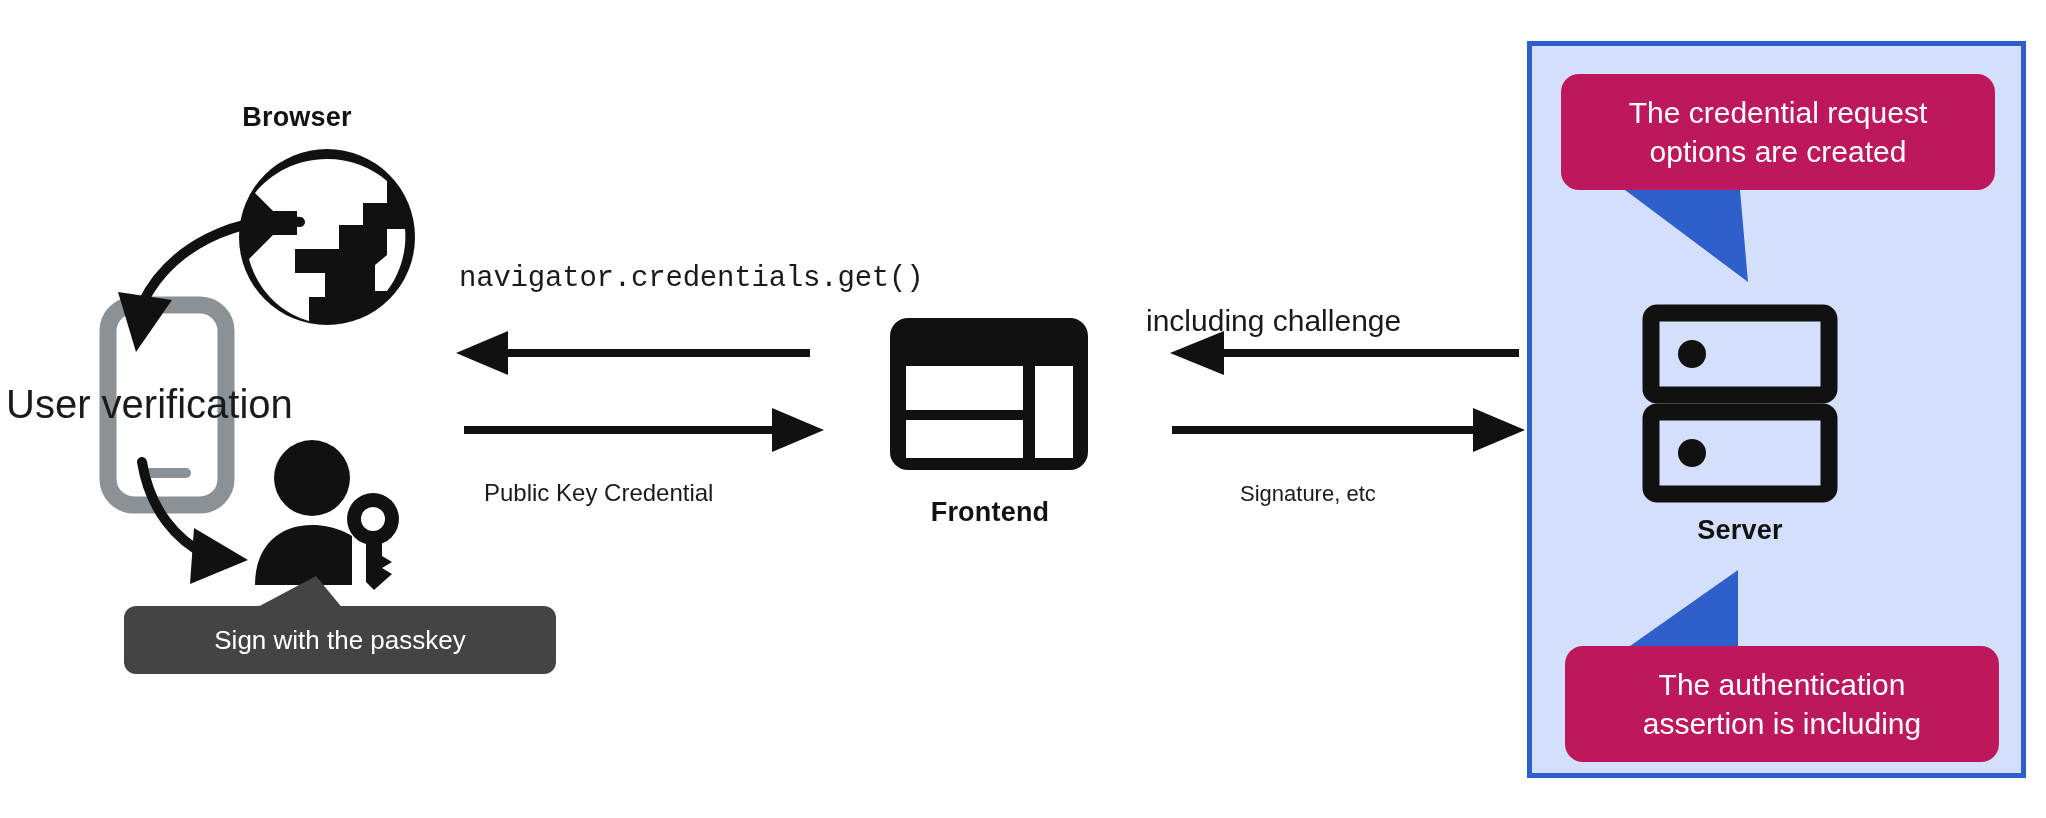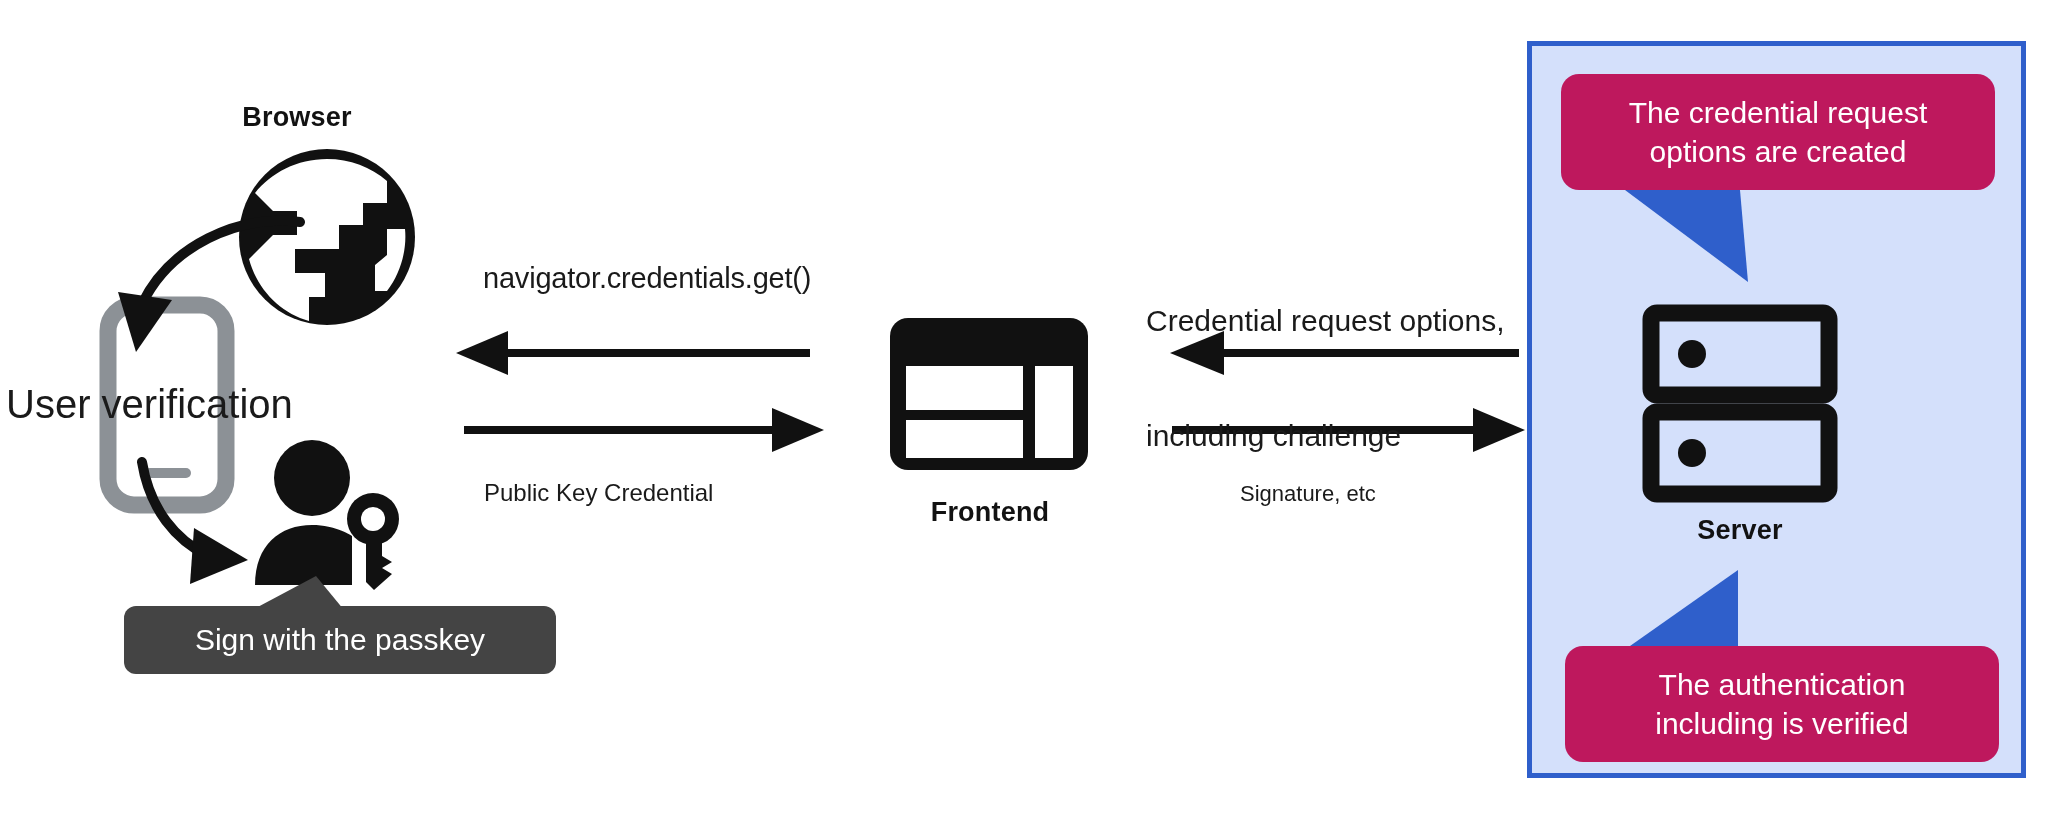--- a/index.html
+++ b/index.html
@@ -22,23 +22,22 @@
 
   
   .txt {
     position: absolute;
     color: #1a1a1a;
     font-family: "Liberation Sans", sans-serif;
     white-space: pre;
     line-height: 1.28;
   }
   .txt-mono {
-    font-family: Liberation Sans, sans-serif;
+    font-family: Liberation Mono, monospace;
     letter-spacing: -0.2px;
-    margin-left: 24px;
   }
 
   
   .node-caption {
     font-size: 27px;
     font-weight: 700;
     color: #121212;
     text-align: center;
     letter-spacing: 0.2px;
   }
@@ -67,21 +66,21 @@
     padding: 14px 22px;
     white-space: pre-line;
   }
 
   
   .tooltip-dark {
     position: absolute;
     background: #444444;
     border-radius: 12px;
     color: #ffffff;
-    font-size: 30px;
+    font-size: 26px;
     display: flex;
     align-items: center;
     justify-content: center;
     box-sizing: border-box;
     padding: 10px 26px;
     white-space: pre;
   }
 
   svg { display: block; overflow: visible; }
   .svg-layer {
@@ -211,35 +210,34 @@
 
   <div class="txt" style="left:6px; top:379px; font-size:40px;">User verification</div>
 
   <div class="txt txt-mono" style="left:459px; top:260px; font-size:29px;">navigator.credentials.get()</div>
 
   <div class="txt" style="left:484px; top:478px; font-size:24px;">Public Key Credential</div>
 
   <div class="txt node-caption" style="left:904px; top:495px; width:172px;">Frontend</div>
 
   <div class="txt" style="left:1146px; top:225px; font-size:30px;">
-    <div>Credential request options,</div>
     <div>including challenge</div>
   </div>
 
   <div class="txt" style="left:1240px; top:480px; font-size:22px;">Signature, etc</div>
 
   <div class="txt node-caption" style="left:1655px; top:513px; width:170px;">Server</div>
 
   <div class="callout" style="left:1561px; top:74px; width:434px; height:116px;">
     <span>The credential request
 options are created</span>
   </div>
 
   <div class="callout" style="left:1565px; top:646px; width:434px; height:116px;">
     <span>The authentication
-including is verified</span>
+assertion is including</span>
   </div>
 
   <div class="tooltip-dark" style="left:124px; top:606px; width:432px; height:68px;">
     <span>Sign with the passkey</span>
   </div>
 
 </div>
 
 </body></html>

